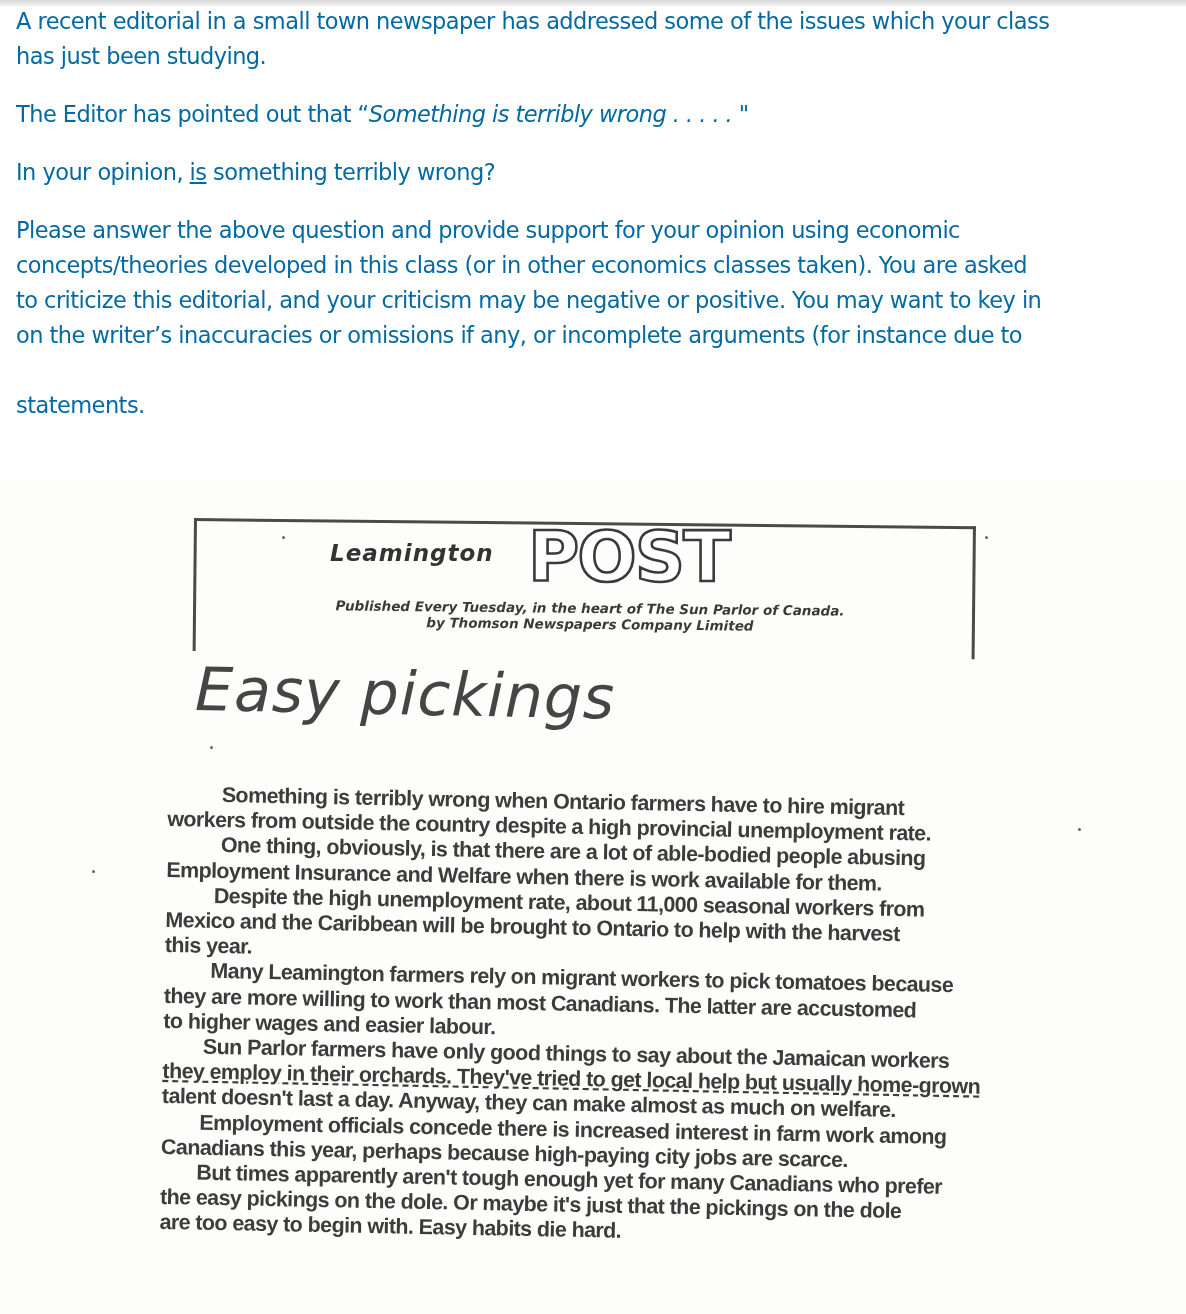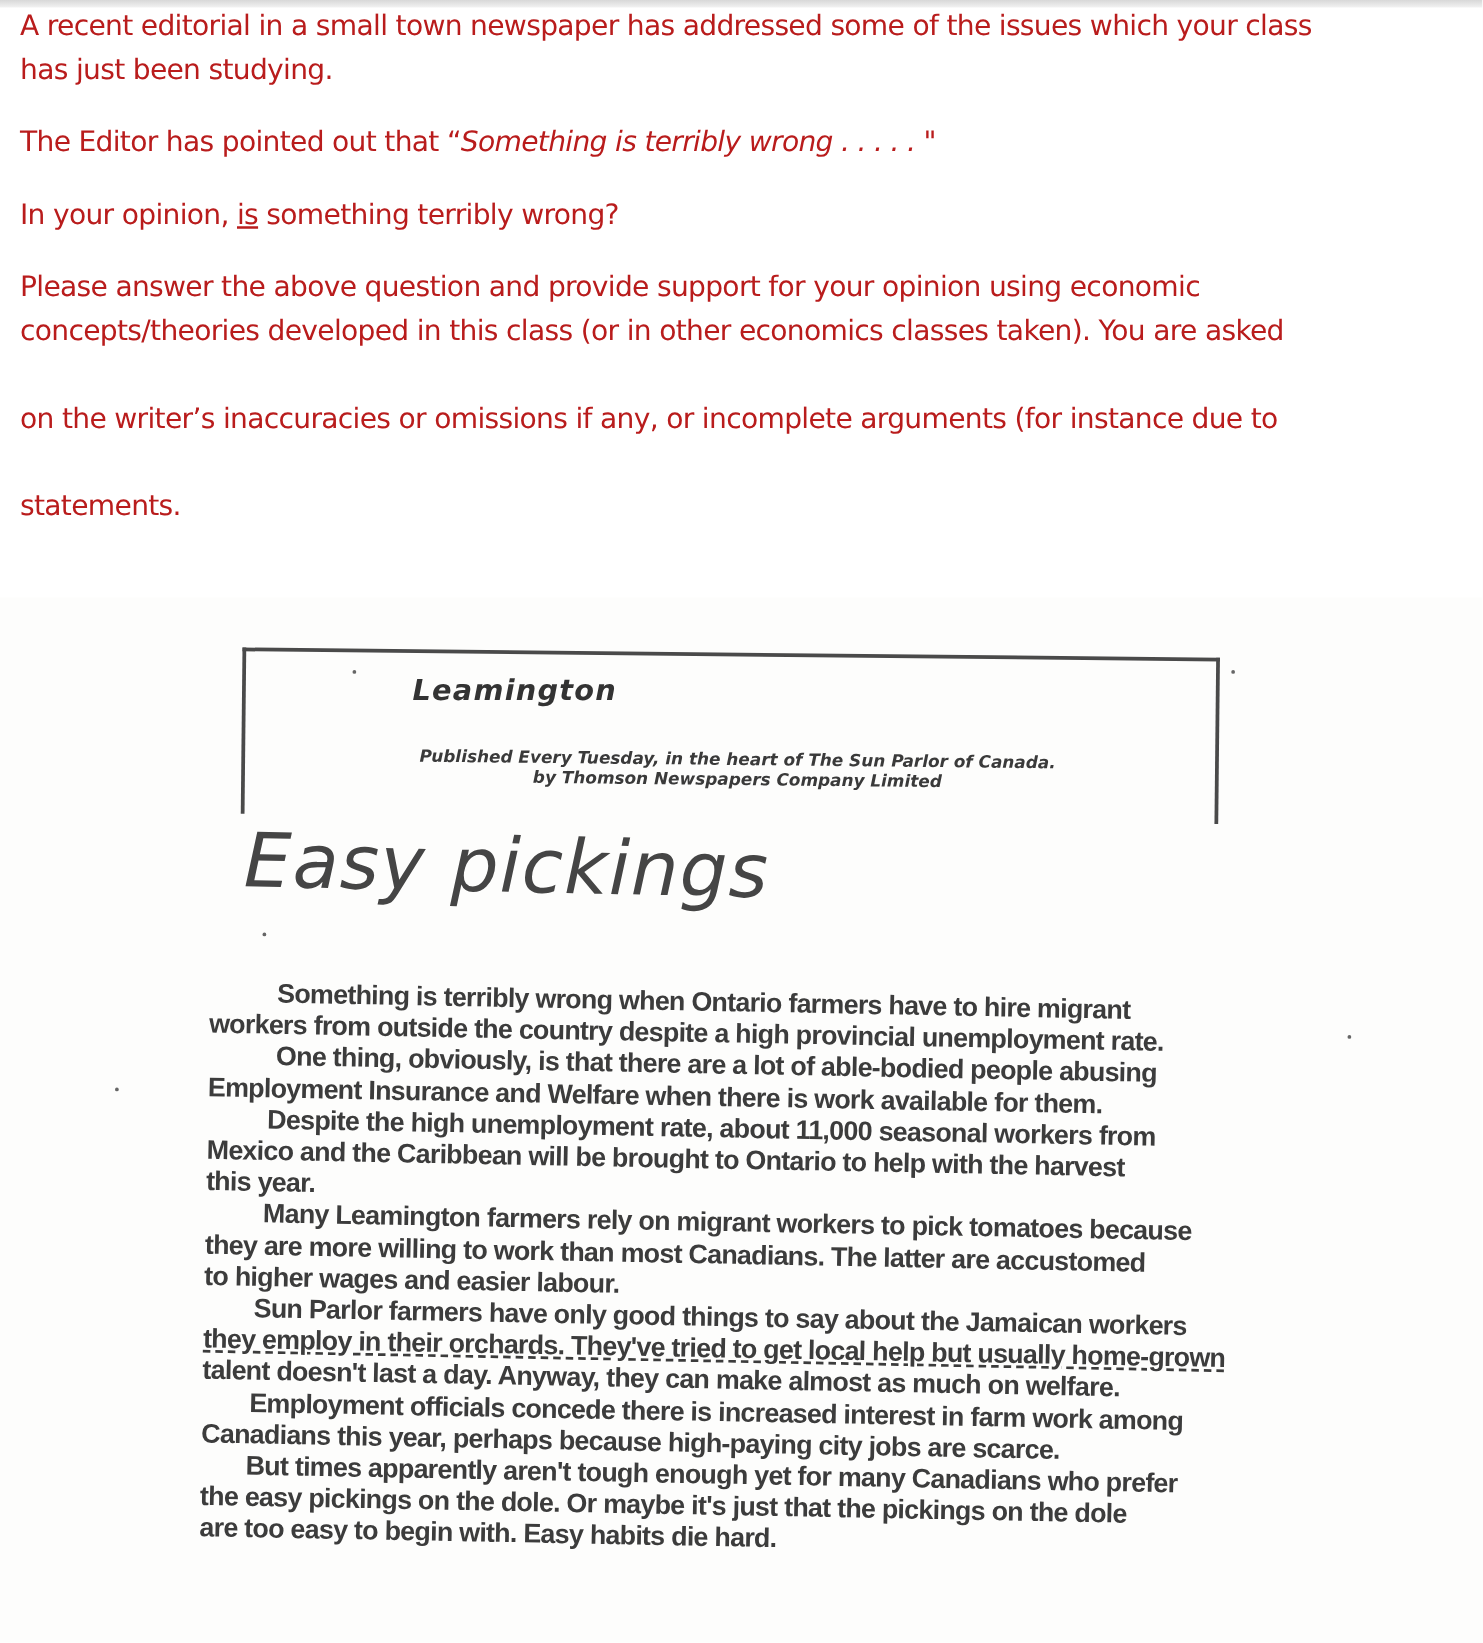--- a/index.html
+++ b/index.html
@@ -14,21 +14,21 @@
     }
     .topbar {
       position: absolute; left: 0; top: 0; width: 1186px; height: 6px;
       background: linear-gradient(#d8d8d8, #f2f2f2);
     }
     .assignment {
       position: absolute; left: 16px; top: 4px; width: 1160px;
       font-family: "DejaVu Sans", sans-serif;
       font-size: 22.5px;
       line-height: 35px;
-      color: #b91c1c;
+      color: #0369a1;
       letter-spacing: -0.55px;
     }
     .assignment p { margin: 0; }
     .assignment .gap { margin-top: 23px; }
     .assignment .u { text-decoration: underline; margin-top: 25px; }
     .assignment .it { font-style: italic; text-align: center; }
     .divider {
       position: absolute; left: 0; top: 487px; width: 1150px; height: 2px;
       background: linear-gradient(90deg, #e6e6e6, #d0d0d0 40%, #e8e8e8 80%, #f6f6f6);
     }
@@ -107,32 +107,33 @@
   </p>
   <p class="gap">
     <span>The Editor has pointed out that “</span><span class="it">Something is terribly wrong . . . . .</span><span> "</span>
   </p>
   <p class="gap">
     <span>In your opinion, </span><span class="u">is</span><span> something terribly wrong?</span>
   </p>
   <p class="gap">
     <span>Please answer the above question and provide support for your opinion using economic</span><br>
     <span>concepts/theories developed in this class (or in other economics classes taken). You are asked</span><br>
-    <br>
+    <span>to criticize this editorial, and your criticism may be negative or positive. You may want to key in</span><br>
     <span>on the writer’s inaccuracies or omissions if any, or incomplete arguments (for instance due to</span><br>
     <br>
     <span>statements.</span>
   </p>
 </div>
 
 <div class="divider"></div>
 
 <div class="clip">
   <div class="masthead-box"></div>
   <div class="masthead-name">Leamington</div>
+  <div class="masthead-post">POST</div>
   <div class="masthead-tag">
     <span>Published Every Tuesday, in the heart of The Sun Parlor of Canada.</span><br>
     <span>by Thomson Newspapers Company Limited</span>
   </div>
 
   <div class="headline">Easy pickings</div>
 
   <div class="article">
     <div style="padding-left:54px">Something is terribly wrong when Ontario farmers have to hire migrant</div>
     <div>workers from outside the country despite a high provincial unemployment rate.</div>

